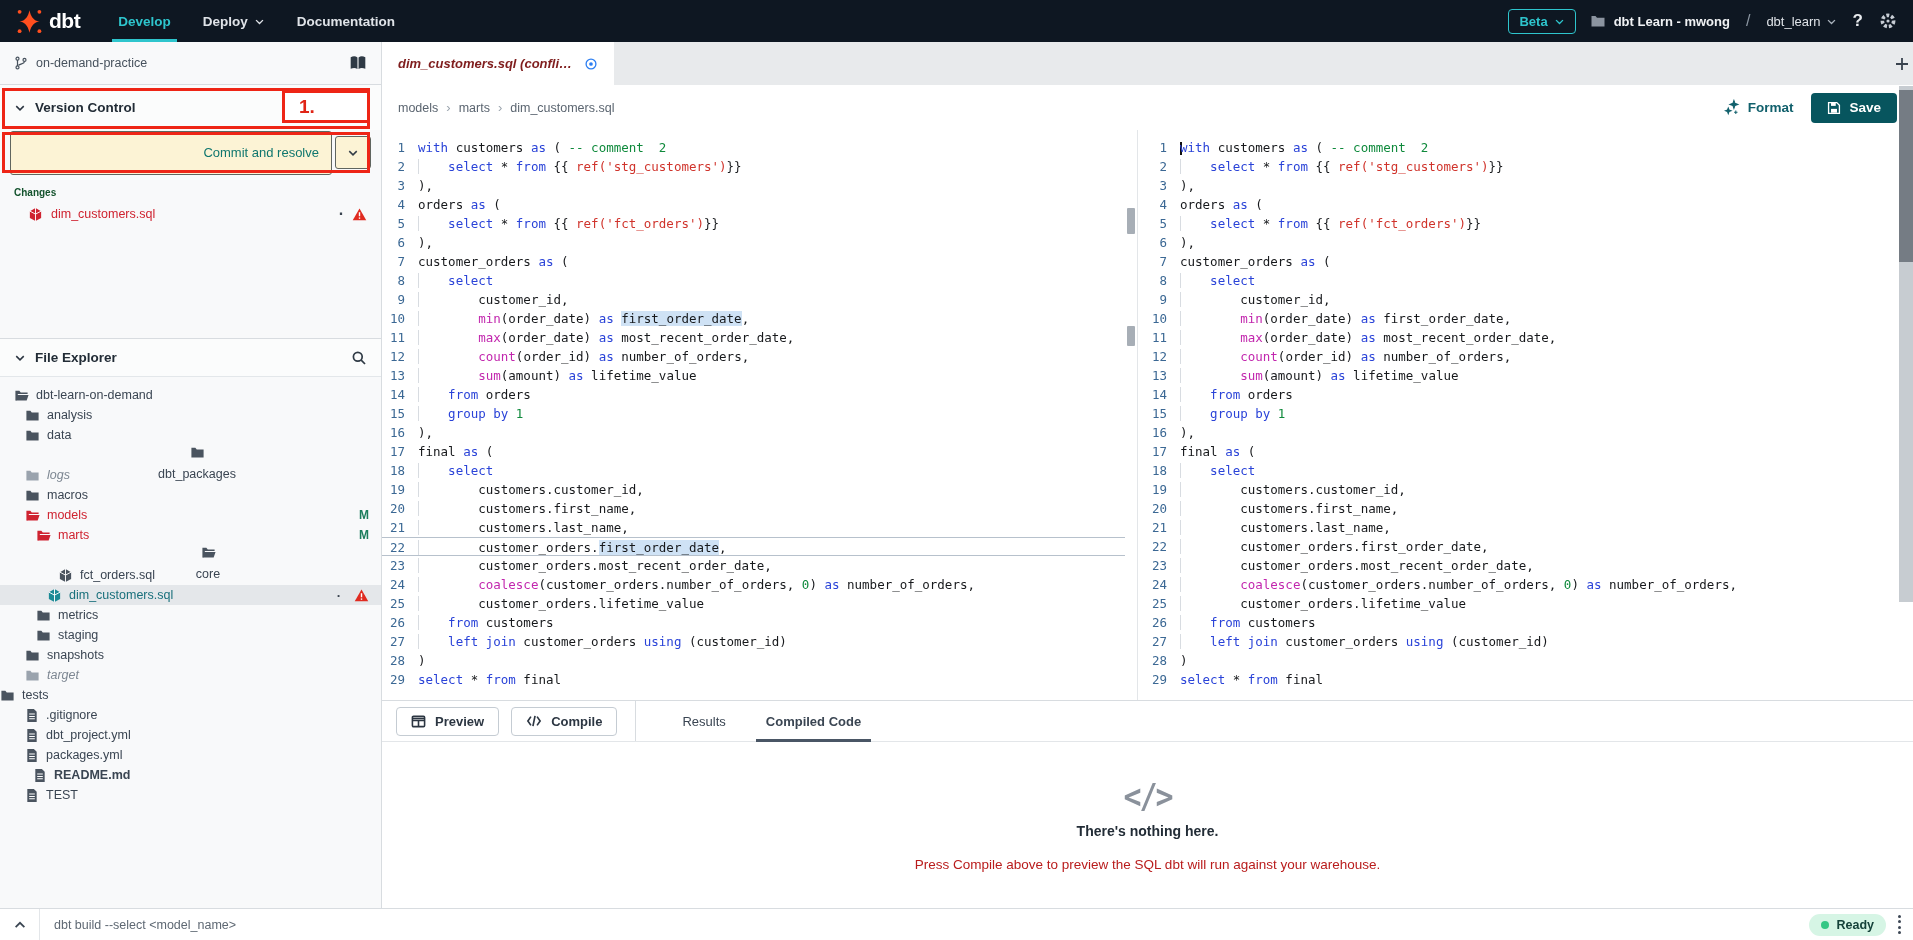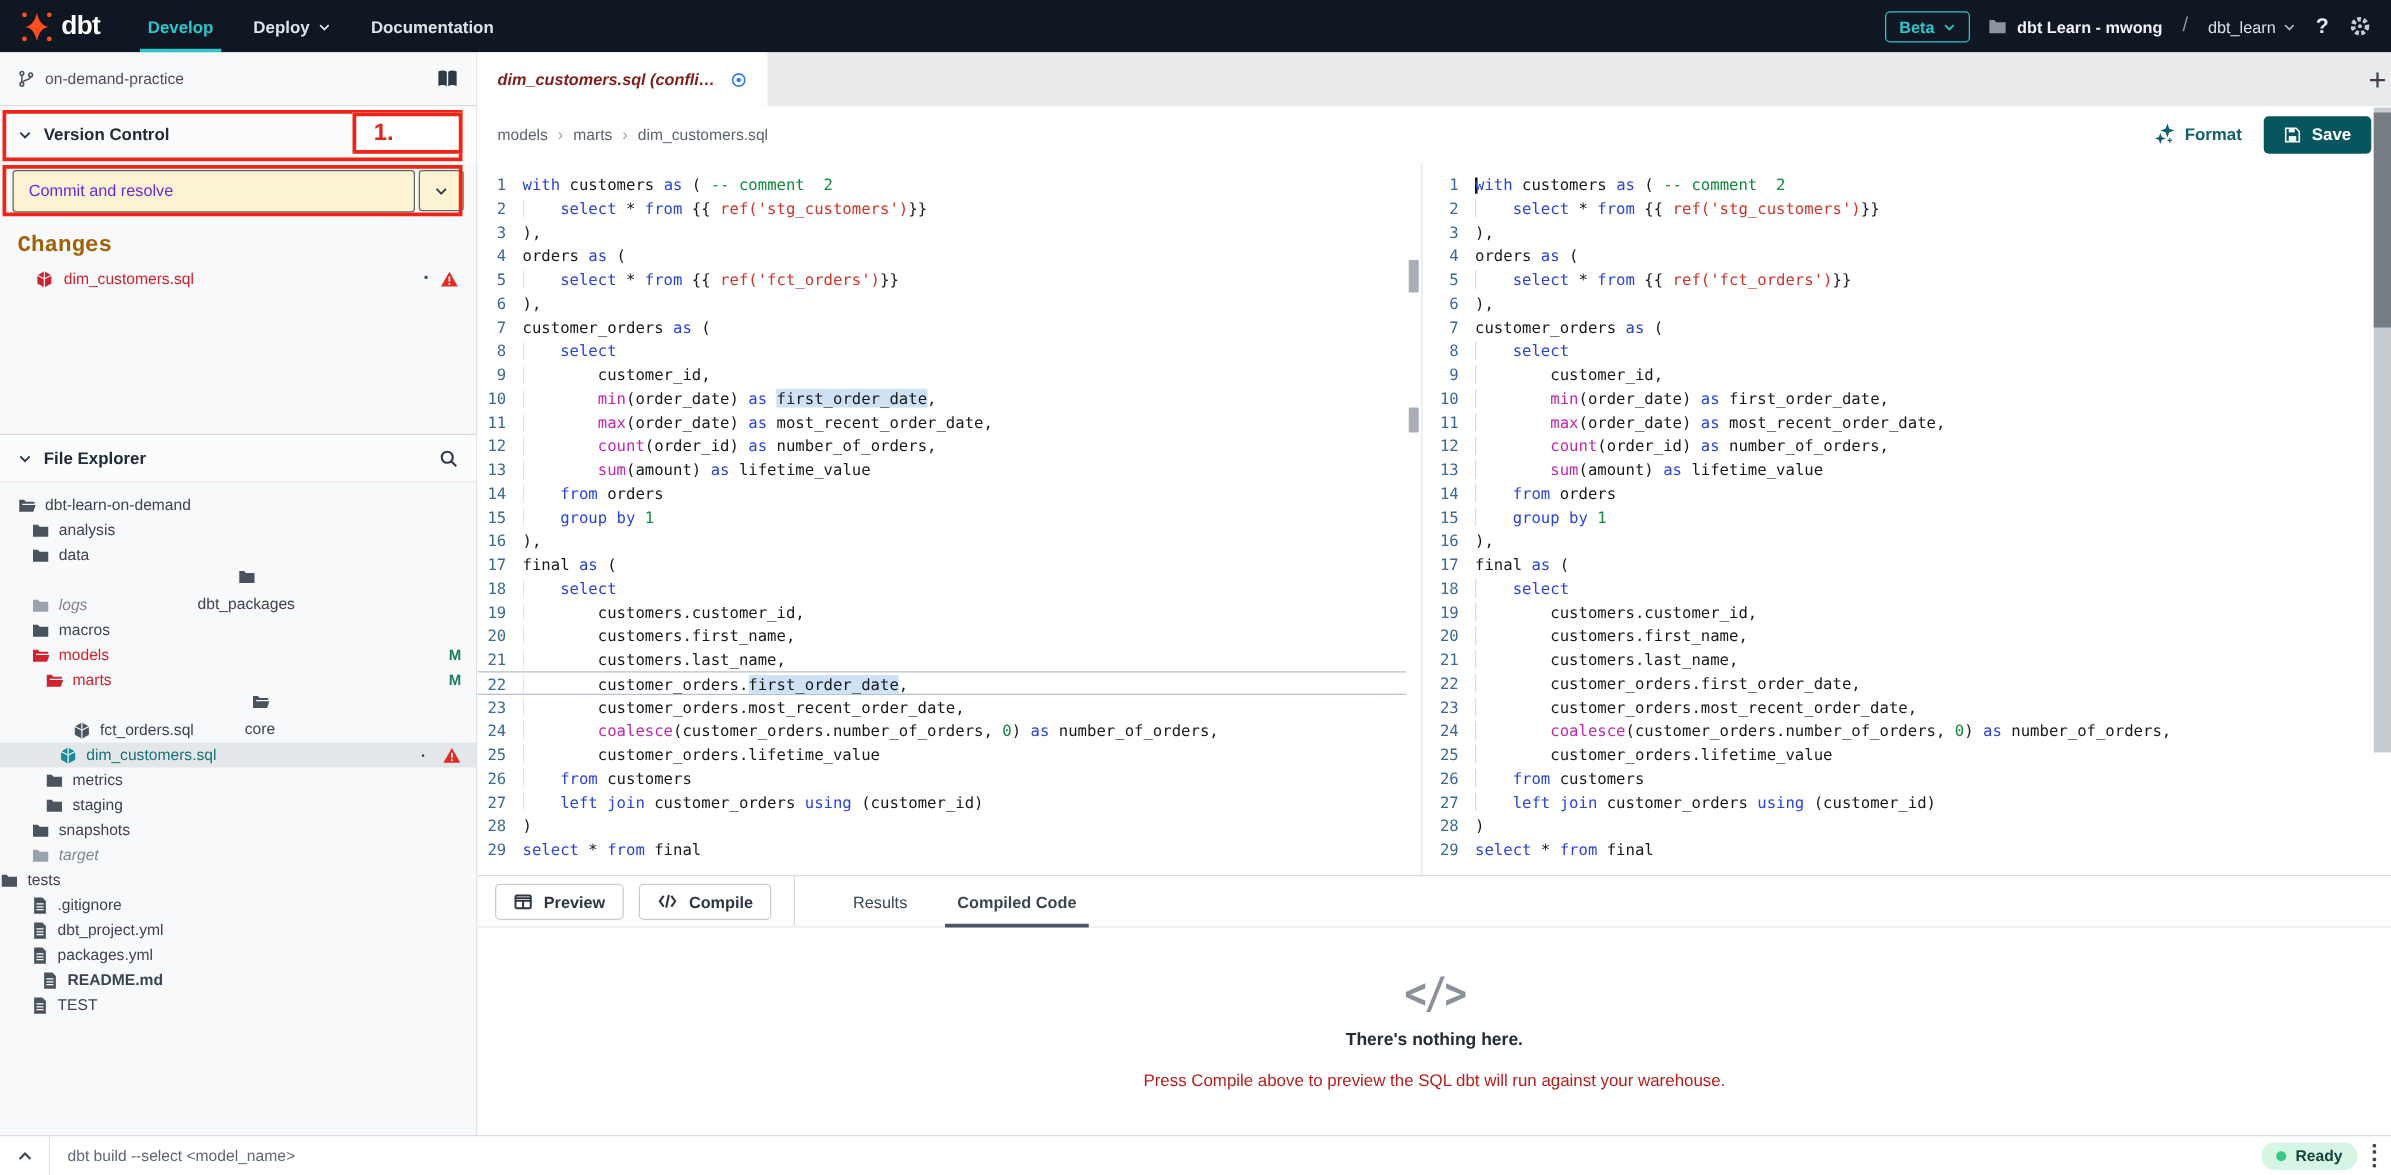--- a/index.html
+++ b/index.html
@@ -28,25 +28,25 @@
 
   
   .workspace{flex:1;display:flex;min-height:0;}
 
   
   .sidebar{width:382px;flex:none;background:#f8f9fa;border-right:1px solid #d8dce0;position:relative;display:flex;flex-direction:column;}
   .branch-row{height:43px;display:flex;align-items:center;gap:8px;padding:0 14px;border-bottom:1px solid #d8dce0;background:#f8f9fa;}
   .branch-row .bname{font-size:12.5px;color:#47525d;}
   .vc-header{height:45px;display:flex;align-items:center;gap:9px;padding:0 14px;font-size:13.5px;font-weight:700;color:#222c36;background:#fbfcfc;}
   .commit-row{height:45px;display:flex;align-items:center;gap:3px;padding:0 10px 0 10px;}
-  .commit-btn{flex:1;height:34px;background:#fcf3d5;border:1px solid #60655f;border-radius:3px;text-align:left;
-    padding:0 12px;font-size:13px;color:#6d28d9;font-family:inherit;cursor:pointer;}
+  .commit-btn{flex:1;height:44px;background:#fcf3d5;border:1px solid #60655f;border-radius:3px;text-align:right;
+    padding:0 12px;font-size:13px;color:#0f766e;font-family:inherit;cursor:pointer;}
   .commit-caret{width:36px;height:33px;background:#fcf3d5;border:1px solid #60655f;border-radius:3px;display:flex;
     align-items:center;justify-content:center;color:#333c46;cursor:pointer;}
-  .changes-label{padding:12px 14px 4px;font-size:18px;font-weight:700;color:#a16207;font-family:Liberation Mono, monospace;}
+  .changes-label{padding:12px 14px 4px;font-size:10px;font-weight:700;color:#14532d;}
   .change-item{height:24px;display:flex;align-items:center;gap:8px;padding:0 14px 0 28px;cursor:pointer;}
   .change-item .cname{font-size:12.5px;color:#cf2330;}
   .change-item .cdot{color:#3a4450;font-weight:700;margin-left:auto;}
   .fe-spacer{height:112px;}
   .fe-header{height:39px;display:flex;align-items:center;gap:9px;padding:0 14px;font-size:13.5px;font-weight:700;color:#222c36;
     border-top:1px solid #d8dce0;border-bottom:1px solid #e3e7ea;background:#fbfcfc;}
   .tree{padding-top:8px;overflow:hidden;}
   .trow{height:20px;display:flex;align-items:center;gap:7px;font-size:12.5px;color:#3a4552;cursor:pointer;padding-right:12px;}
   .trow.sel{background:#e4e7ea;}
   .trow .tname.red{color:#cf2330;}

